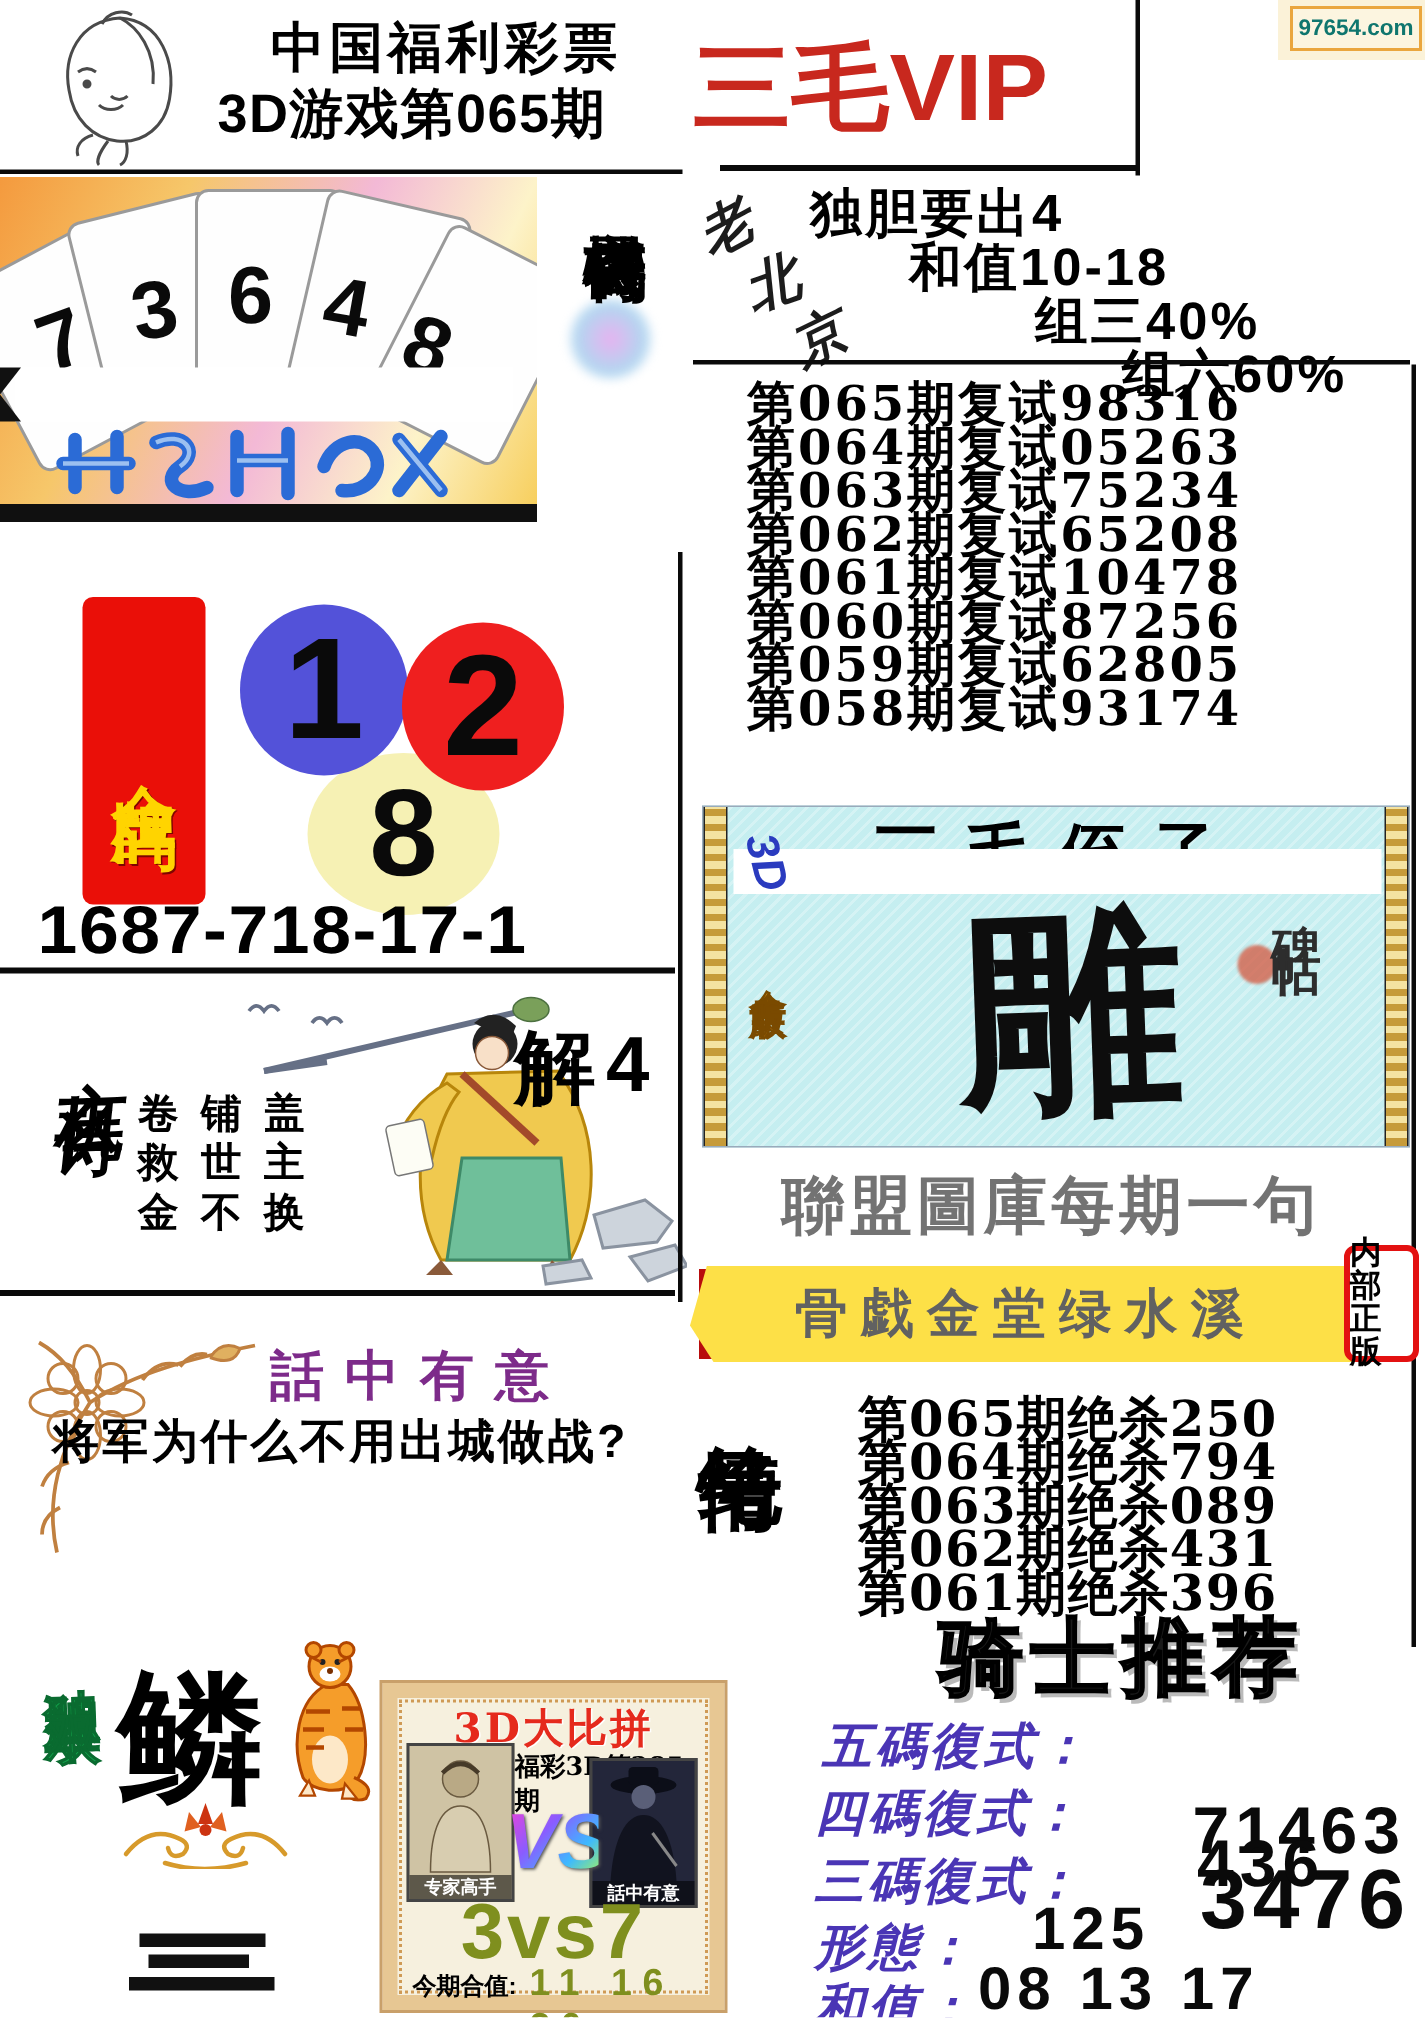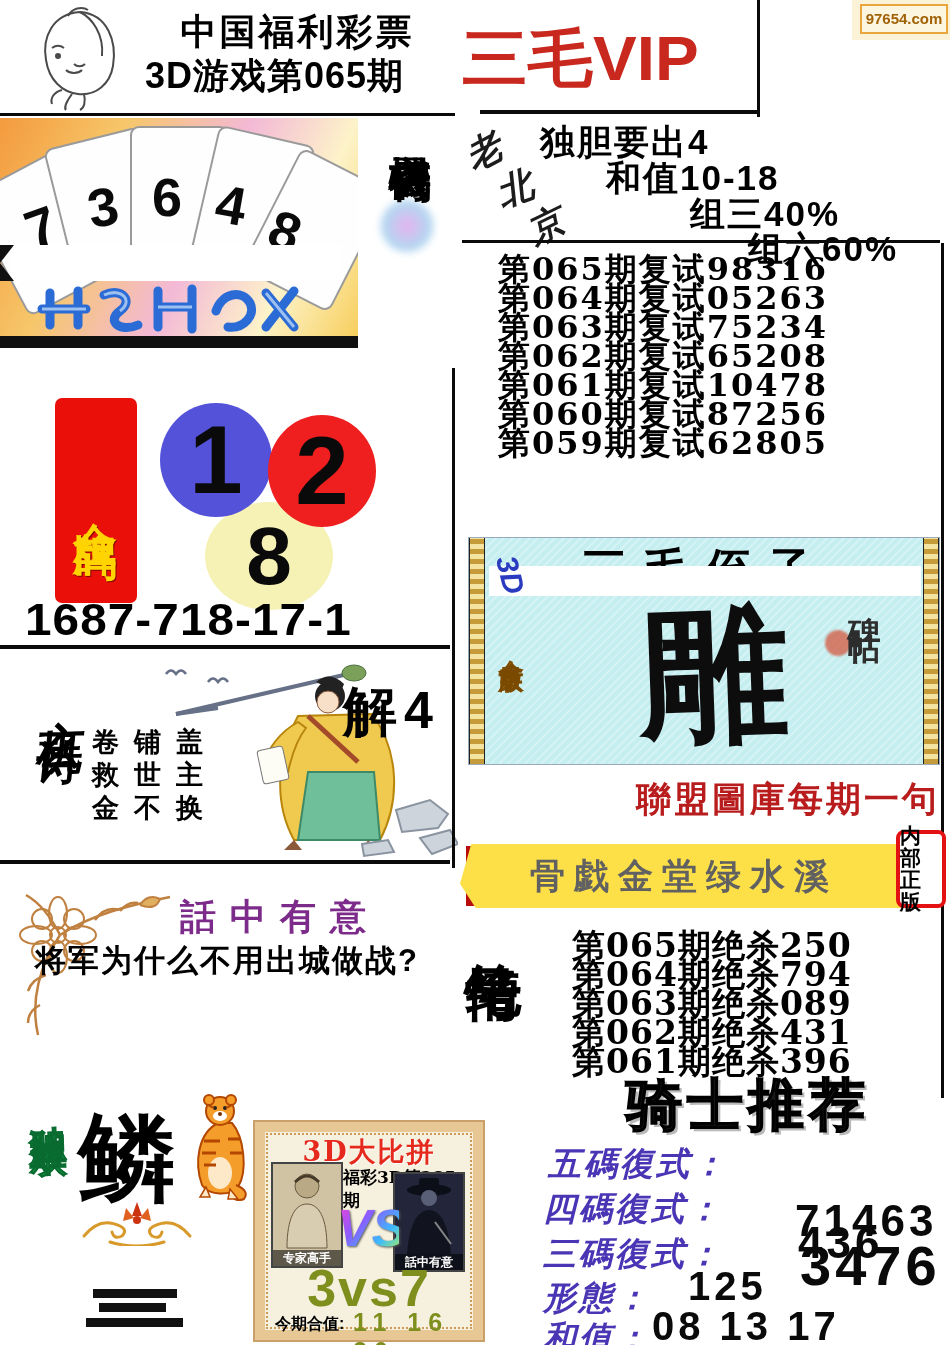--- a/index.html
+++ b/index.html
@@ -11,21 +11,21 @@
   .vert{writing-mode:vertical-rl;text-orientation:upright;}
   .hline{background:#0a0a0a;height:3px;}
   .vline{background:#0a0a0a;width:3px;}
 
   
   .title1{left:145px;top:8px;width:305px;font-size:36px;letter-spacing:3px;text-align:center;}
   .title2{left:145px;top:52px;width:305px;font-size:36px;letter-spacing:1px;text-align:left;}
   .brand{left:462px;top:16px;width:300px;font-size:63px;color:#c8281e;transform:scaleX(1.04);transform-origin:left;}
   .creambar{left:852px;top:0;width:98px;height:40px;background:#fbf2d8;}
   .wmbox{left:860px;top:4px;width:84px;height:26px;border:2px solid #eaa63e;background:#fcf5e0;
-         color:#a16207;font-size:15px;text-align:center;line-height:26px;}
+         color:#0f766e;font-size:15px;text-align:center;line-height:26px;}
 
   
   .cardpanel{left:0;top:118px;width:455px;height:230px;background:#fff;}
   .cardbg{left:0;top:0;width:358px;height:218px;
     background:linear-gradient(115deg,#f49a3e 0%,#f6c76a 28%,#f3b9d6 55%,#fdf3c9 78%,#f7cf5e 100%);}
   .pcard{width:95px;height:132px;background:#fefefe;border:2px solid #9a9a9a;border-radius:9px;}
   .cnum{font-size:54px;font-weight:900;color:#0a0a0a;}
   .whiteband{left:10px;top:127px;width:332px;height:36px;background:#fff;}
   .tear{left:0;top:127px;width:0;height:0;border-top:18px solid #111;border-bottom:18px solid #111;border-right:14px solid transparent;border-left:0;}
   .blackstrip{left:0;top:218px;width:358px;height:12px;background:#101010;}
@@ -94,21 +94,21 @@
   .panelhead{position:absolute;left:20px;top:2px;width:432px;text-align:center;font-size:46px;font-weight:900;letter-spacing:16px;}
   .panelwhite{position:absolute;left:20px;top:28px;width:432px;height:30px;background:#fff;}
   .corner3d{position:absolute;left:22px;top:20px;font-size:30px;font-style:italic;font-weight:700;color:#2a3bbf;transform:rotate(76deg);}
   .edition{position:absolute;left:26px;top:102px;height:110px;font-size:24px;font-weight:900;color:#eca118;
            -webkit-text-stroke:0.8px #7a4a00;letter-spacing:5px;}
   .bigdiao{position:absolute;left:110px;top:38px;width:270px;text-align:center;font-size:148px;font-weight:900;
            transform:rotate(-2deg);color:#0d0d0d;}
   .sealtxt{position:absolute;left:372px;top:52px;height:150px;font-size:33px;color:#2d2d2d;font-weight:700;letter-spacing:14px;}
   .sealdot{position:absolute;left:356px;top:92px;width:26px;height:26px;border-radius:50%;background:#d4583f;opacity:.75;filter:blur(1px);}
 
-  .slogan{left:462px;top:776px;width:478px;text-align:right;font-size:35px;font-weight:900;color:#b91c1c;letter-spacing:3px;}
+  .slogan{left:462px;top:776px;width:478px;text-align:center;font-size:42px;font-weight:900;color:#737373;letter-spacing:3px;}
 
   .ribbonshadow{left:466px;top:846px;width:424px;height:60px;background:#b80d0d;}
   .ribbon{left:460px;top:844px;width:448px;height:64px;background:#fde047;
     clip-path:polygon(2.5% 0,100% 0,100% 100%,3.5% 100%,0 62%);}
   .ribbon .txt{width:100%;text-align:center;font-size:35px;font-weight:700;color:#616161;letter-spacing:9px;line-height:64px;}
   .tagbox{left:896px;top:830px;width:50px;height:78px;background:#fff;border:4px solid #e31111;border-radius:8px;
           box-sizing:border-box;display:flex;flex-direction:column;align-items:center;justify-content:center;}
   .tagbox span{font-size:21px;font-weight:900;line-height:22px;letter-spacing:1px;}
 
   .killV{left:456px;top:918px;height:190px;font-size:56px;font-weight:900;letter-spacing:3px;}
@@ -319,20 +319,21 @@
   <div class="abs tip" style="left:748px;top:226px;">组六60%</div>
   <div class="abs hline" style="left:462px;top:240px;width:478px;"></div>
 
   <div class="abs serif review" style="left:498px;top:248px;">第065期复试98316</div>
   <div class="abs serif review" style="left:498px;top:277px;">第064期复试05263</div>
   <div class="abs serif review" style="left:498px;top:306px;">第063期复试75234</div>
   <div class="abs serif review" style="left:498px;top:335px;">第062期复试65208</div>
   <div class="abs serif review" style="left:498px;top:364px;">第061期复试10478</div>
   <div class="abs serif review" style="left:498px;top:393px;">第060期复试87256</div>
   <div class="abs serif review" style="left:498px;top:422px;">第059期复试62805</div>
+  <div class="abs serif review" style="left:498px;top:451px;">第058期复试93174</div>
 
   <div class="abs vline" style="left:941px;top:243px;height:855px;"></div>
   <div class="abs vline" style="left:452px;top:368px;height:500px;"></div>
 
   <div class="abs cyanpanel">
     <div class="goldedge" style="left:0;"></div>
     <div class="goldedge" style="right:0;"></div>
     <div class="panelhead serif">三毛侄子</div>
     <div class="panelwhite"></div>
     <div class="corner3d">3D</div>

